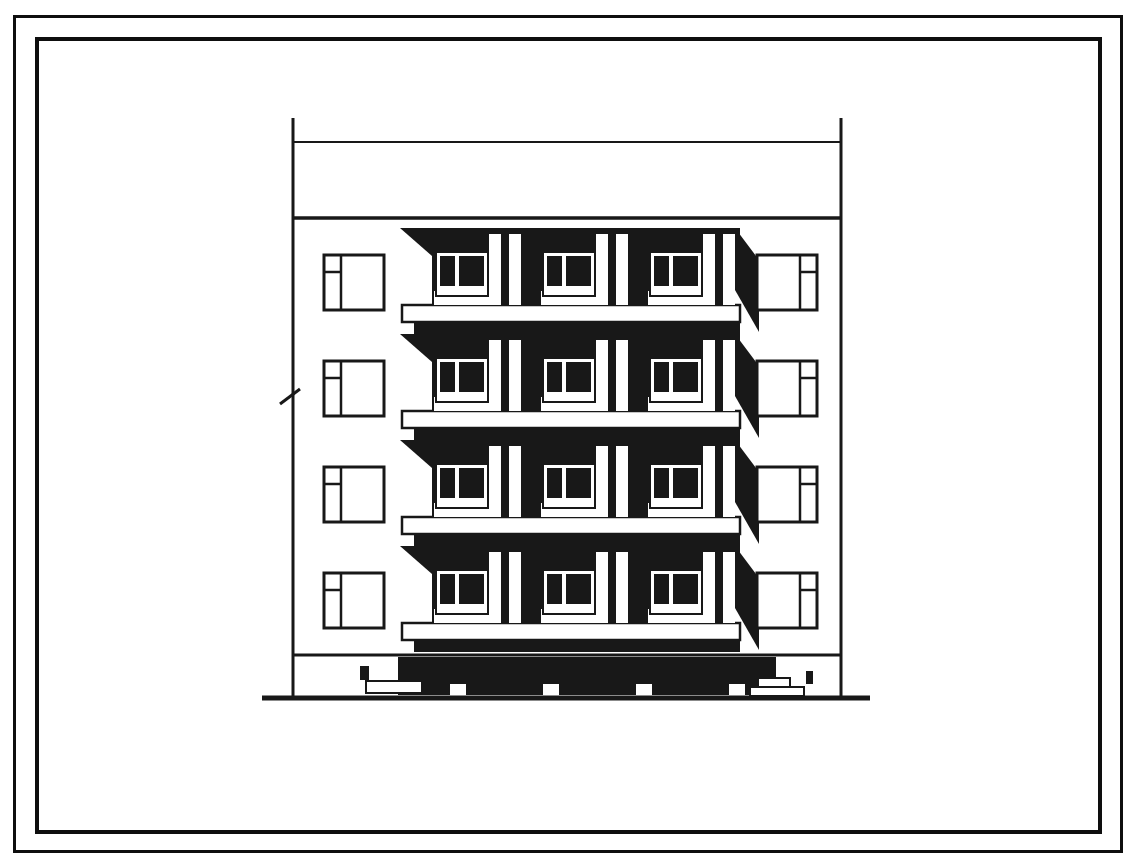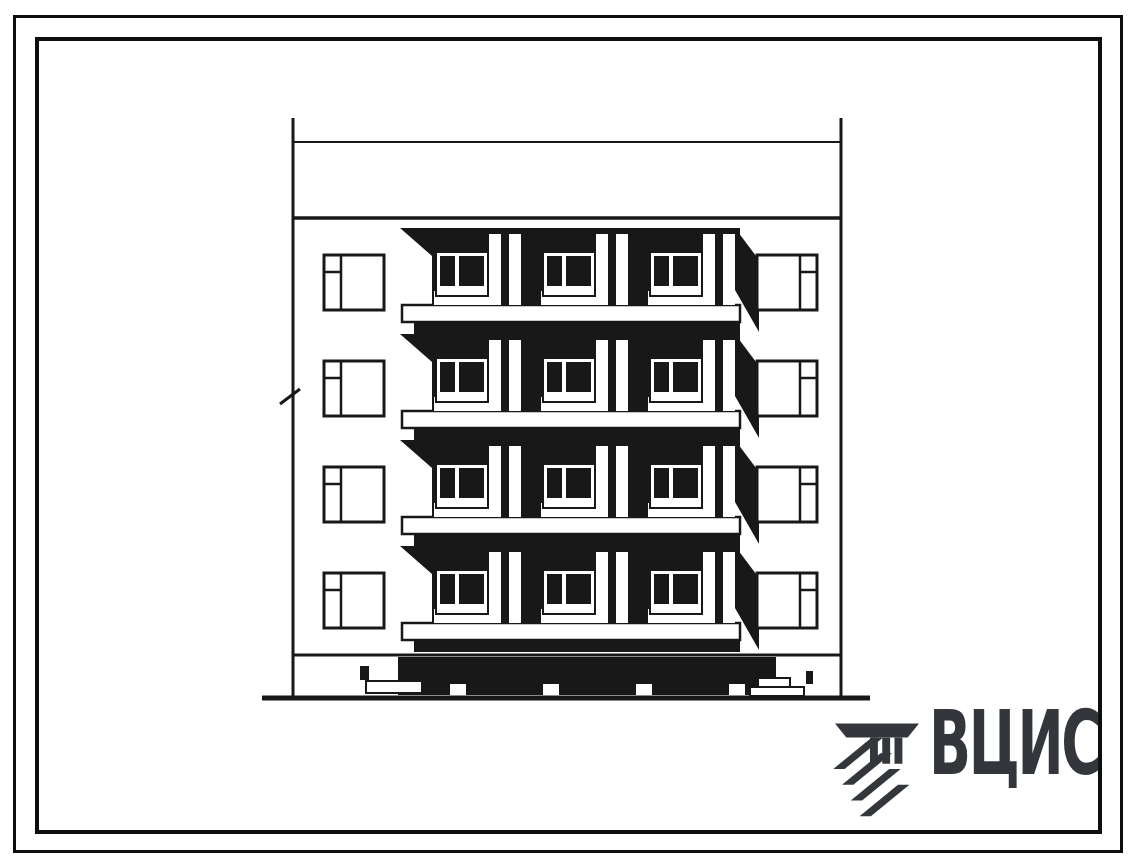--- a/index.html
+++ b/index.html
@@ -182,27 +182,14 @@
         <rect x="729" y="684" width="16" height="11" fill="#ffffff"></rect>
         <rect x="366" y="681" width="56" height="12" fill="#ffffff" stroke="#181818" stroke-width="2"></rect>
         <rect x="758" y="678" width="32" height="9" fill="#ffffff" stroke="#181818" stroke-width="2"></rect>
         <rect x="750" y="687" width="54" height="9" fill="#ffffff" stroke="#181818" stroke-width="2"></rect>
         <rect x="360" y="666" width="9" height="14" fill="#181818"></rect>
         <rect x="806" y="671" width="7" height="13" fill="#181818"></rect>
         <line x1="262" y1="698" x2="870" y2="698" stroke="#181818" stroke-width="5"></line>
       </g>
     </svg>
 
-  <div class="logo-lockup" title="ВЦИС">
-    <svg id="logo-emblem" class="logo-emblem" width="88" height="98" viewBox="0 0 100 112">
-        <polygon points="2,4 98,4 85,20 15,20" fill="#33363b"></polygon>
-        <rect x="42" y="20" width="9" height="30" fill="#33363b"></rect>
-        <rect x="56" y="20" width="9" height="30" fill="#33363b"></rect>
-        <rect x="70" y="20" width="9" height="30" fill="#33363b"></rect>
-        <polygon points="0,56 44,20 57,20 13,56" fill="#33363b"></polygon>
-        <polygon points="10,74 54,38 67,38 23,74" fill="#33363b"></polygon>
-        <polygon points="20,92 64,56 77,56 33,92" fill="#33363b"></polygon>
-        <polygon points="30,110 74,74 87,74 43,110" fill="#33363b"></polygon>
-      </svg>
-    <span class="logo-text" style="color: rgb(51, 54, 59);">ВЦИС</span>
-  </div>
 
 </div>
 
 </body></html>

